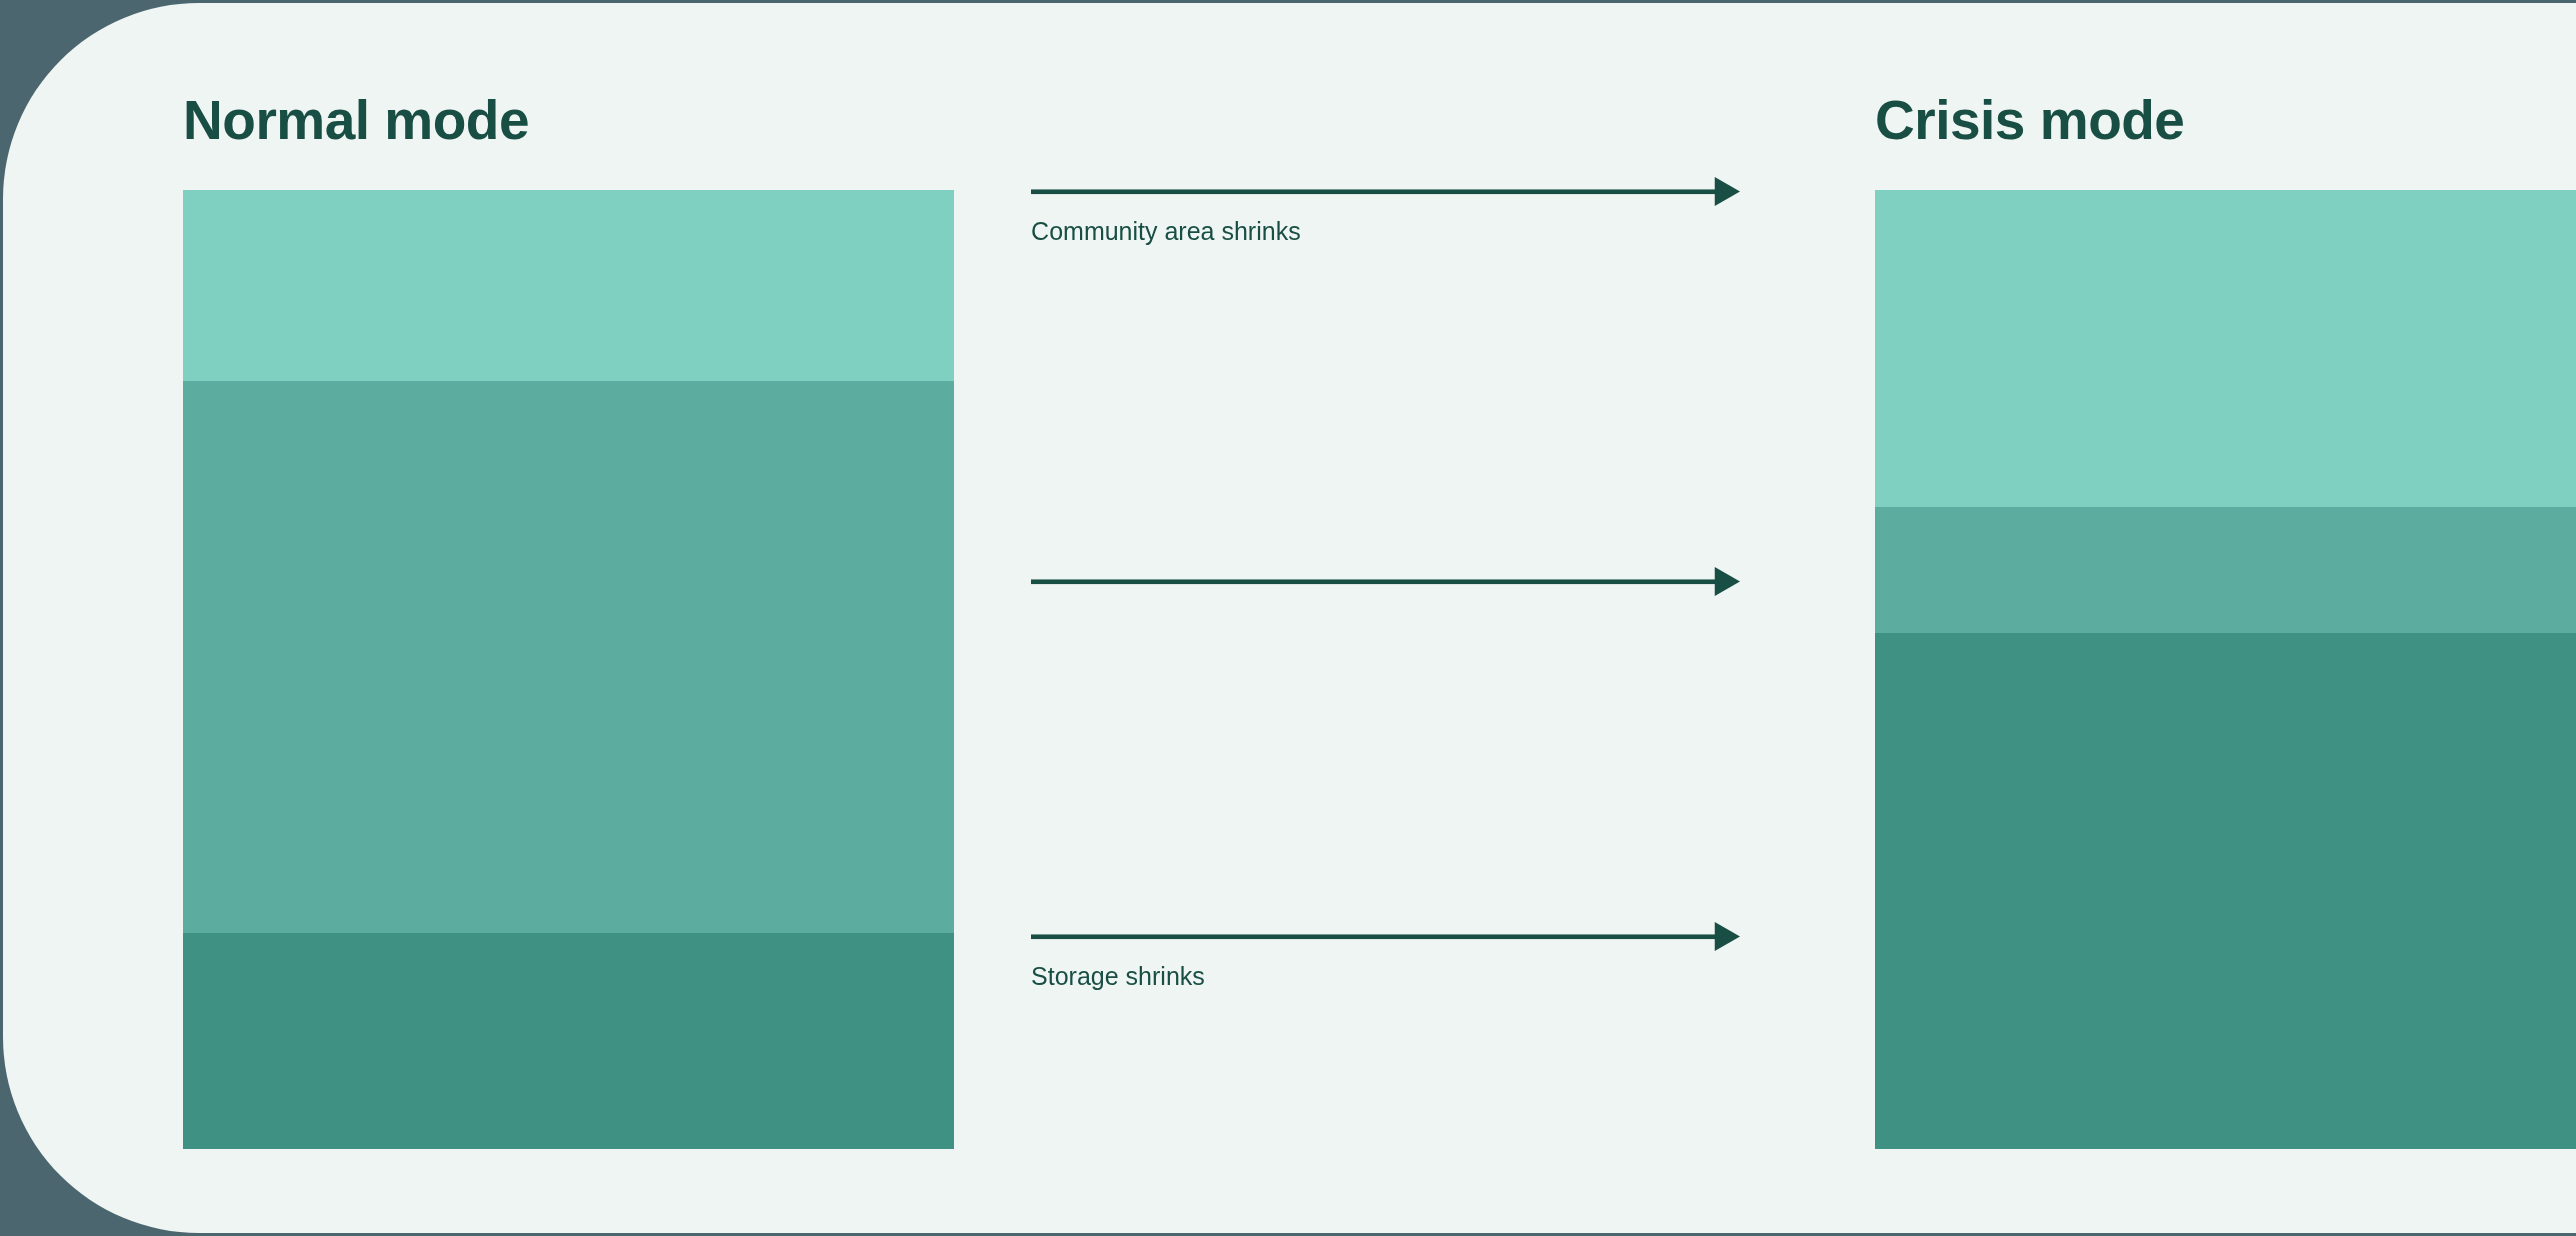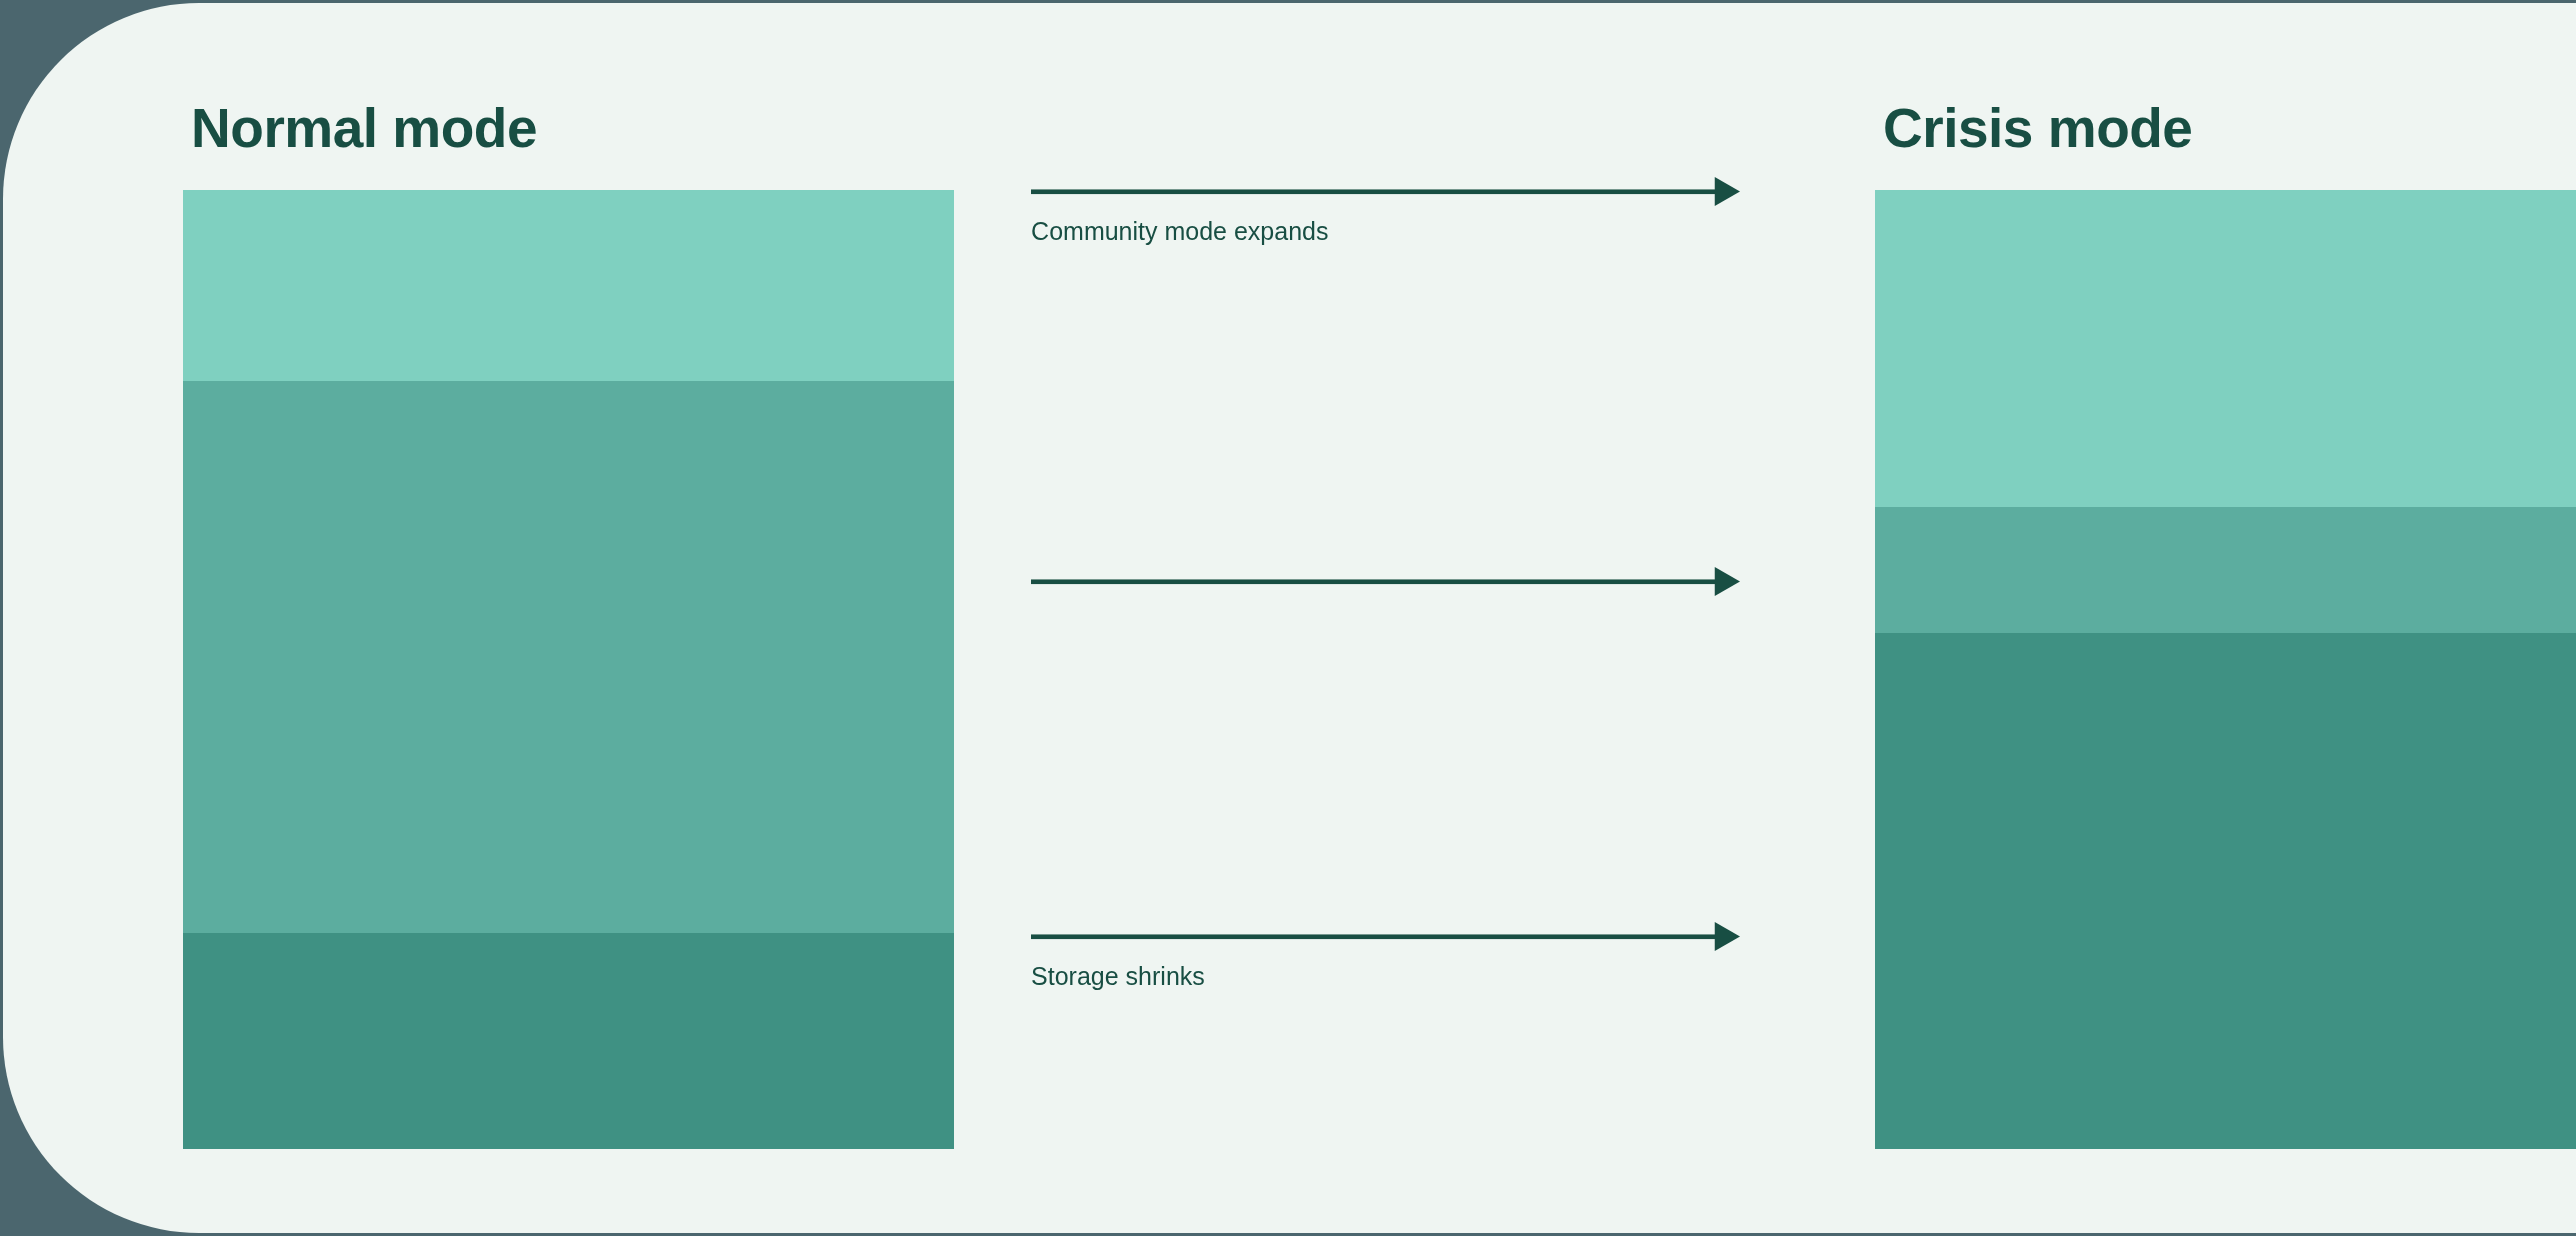--- a/index.html
+++ b/index.html
@@ -17,21 +17,21 @@
   }
   .panel {
     position: absolute;
     left: 3.1px; top: 3.1px; right: 3.1px; bottom: 3.1px;
     background: var(--panel-bg, #EFF5F2);
     border-radius: 196px;
   }
   .mode-title {
     position: absolute;
     top: 89px;
-    margin: 8px;
+    margin: 0;
     font-size: 55px;
     font-weight: 700;
     line-height: 1.05;
     letter-spacing: -0.5px;
     color: var(--ink, #184E43);
   }
   .title-left  { left: 180px; }
   .title-right { left: 1872px; }
   .column {
     position: absolute;
@@ -79,21 +79,21 @@
         <div class="segment" style="height: 33%; background: rgb(127, 208, 192);"></div>
         <div class="segment" style="height: 13.2%; background: rgb(92, 173, 159);"></div>
         <div class="segment" style="height: 53.8%; background: rgb(63, 145, 131);"></div>
       </div>
 
     <div class="annotation" style="top:174px">
       <svg class="arrow-svg" viewBox="0 0 1376 56">
         <rect class="arrow-ink" x="0" y="24" width="1332" height="9" fill="#184E43"></rect>
         <polygon class="arrow-ink" points="1327,0 1376,28 1327,56" fill="#184E43"></polygon>
       </svg>
-      <div class="annotation-label">Community mode expands</div>
+      <div class="annotation-label">Community area shrinks</div>
     </div>
 
     <div class="annotation" style="top:564px">
       <svg class="arrow-svg" viewBox="0 0 1376 56">
         <rect class="arrow-ink" x="0" y="24" width="1332" height="9" fill="#184E43"></rect>
         <polygon class="arrow-ink" points="1327,0 1376,28 1327,56" fill="#184E43"></polygon>
       </svg>
     </div>
 
     <div class="annotation" style="top:919px">

